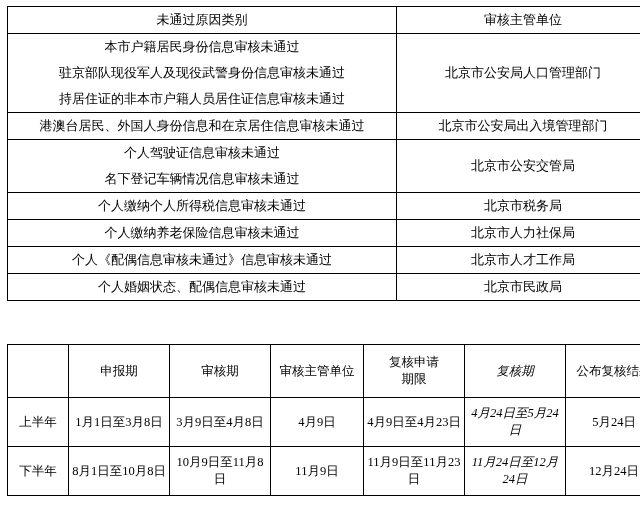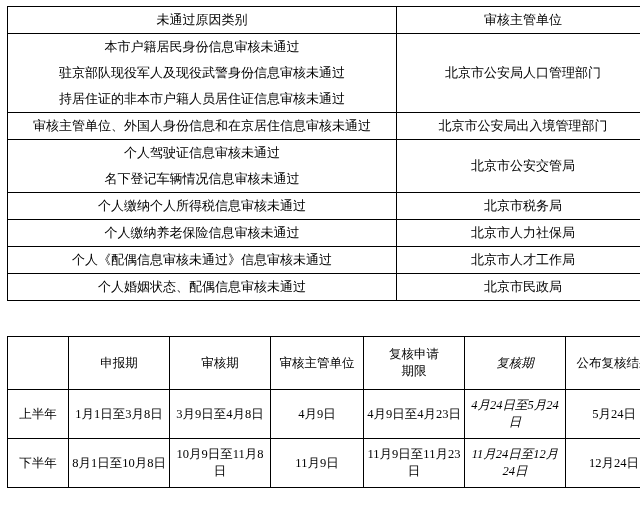--- a/index.html
+++ b/index.html
@@ -47,21 +47,21 @@
   .cell-lines span {
     display: block;
     line-height: 26px;
     white-space: nowrap;
   }
 
   
   .table2-wrap {
     position: absolute;
     left: 7px;
-    top: 336px;
+    top: 344px;
     width: 626px;
   }
   table.t2 {
     width: 626px;
     border-collapse: collapse;
     table-layout: fixed;
   }
   table.t2 td {
     border: 1px solid #000000;
     text-align: center;
@@ -104,21 +104,21 @@
               <span>驻京部队现役军人及现役武警身份信息审核未通过</span>
               <span>持居住证的非本市户籍人员居住证信息审核未通过</span>
             </span>
           </td>
           <td class="col-b">北京市公安局人口管理部门</td>
         </tr>
 
         <tr>
           <td class="col-a">
             <span class="cell-lines">
-              <span>审核主管单位、外国人身份信息和在京居住信息审核未通过</span>
+              <span>港澳台居民、外国人身份信息和在京居住信息审核未通过</span>
             </span>
           </td>
           <td class="col-b">北京市公安局出入境管理部门</td>
         </tr>
 
         <tr>
           <td class="col-a">
             <span class="cell-lines">
               <span>个人驾驶证信息审核未通过</span>
               <span>名下登记车辆情况信息审核未通过</span>

